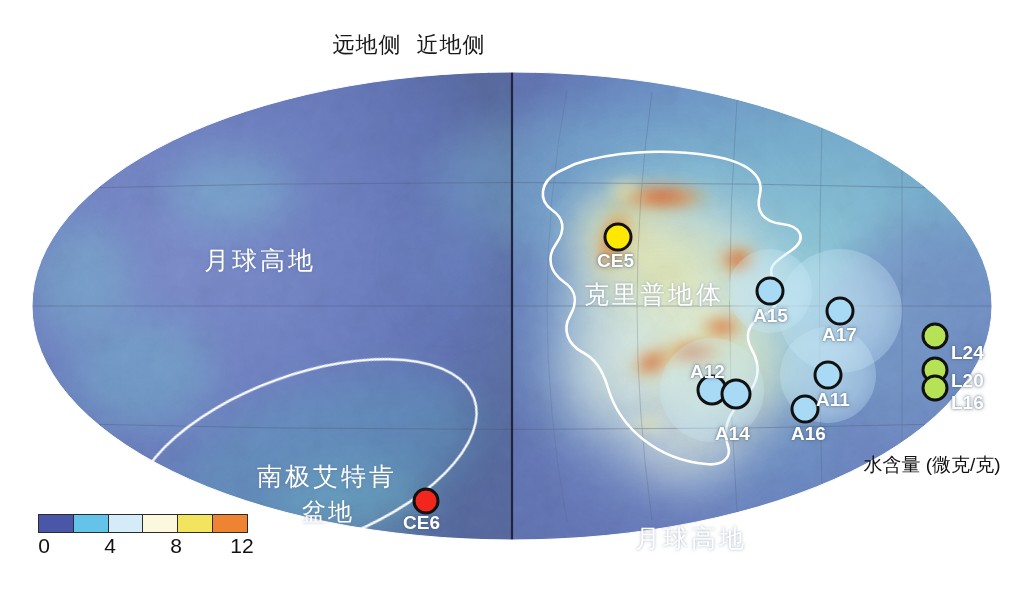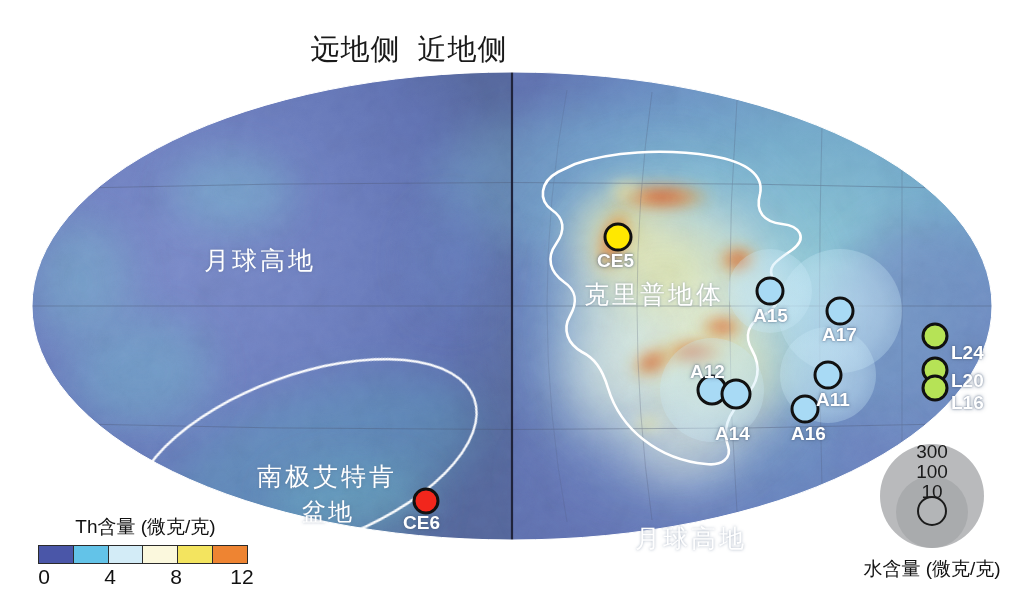--- a/index.html
+++ b/index.html
@@ -23,21 +23,21 @@
     background: #ffffff;
   }
 
   
   .hemi-labels {
     position: absolute;
     left: 0;
     top: 30px;
     width: 818px;
     text-align: center;
-    font-size: 29px;
+    font-size: 22px;
     color: #1a1a1a;
     letter-spacing: 1px;
   }
   .hemi-labels span { padding: 0 4px; }
 
   
   #map-wrap {
     position: absolute;
     left: 22px;
     top: 72px;
@@ -341,42 +341,33 @@
         <div class="site-label" style="left: 769px; top: 351px;">A16</div>
         <div class="site-label" style="left: 668px; top: 289px; text-align: center;">A12</div>
         <div class="site-label" style="left: 693px; top: 351px;">A14</div>
         <div class="site-label" style="left: 929px; top: 270px;">L24</div>
         <div class="site-label" style="left: 929px; top: 298px;">L20</div>
         <div class="site-label" style="left: 929px; top: 320px;">L16</div>
       </div>
   </div>
 
   <div id="th-legend">
-    <div class="cb-title">Th含量 (微克/克)</div>
     <div class="cb-bar" id="cb-bar">
         <div class="cb-seg" style="background: rgb(74, 86, 168);"></div>
         <div class="cb-seg" style="background: rgb(99, 195, 232);"></div>
         <div class="cb-seg" style="background: rgb(211, 236, 247);"></div>
         <div class="cb-seg" style="background: rgb(251, 248, 221);"></div>
         <div class="cb-seg" style="background: rgb(243, 228, 95);"></div>
         <div class="cb-seg" style="background: rgb(238, 132, 50);"></div>
       </div>
     <div class="cb-ticks" id="cb-ticks">
         <div class="cb-tick" style="left: 6px;">0</div>
         <div class="cb-tick" style="left: 72px;">4</div>
         <div class="cb-tick" style="left: 138px;">8</div>
         <div class="cb-tick" style="left: 204px;">12</div>
       </div>
   </div>
 
   <div id="water-legend">
-    <div class="bubbles">
-      <div class="wb b300"></div>
-      <div class="wb b100"></div>
-      <div class="wb b10"></div>
-      <div class="wb-num" style="top:-2px">300</div>
-      <div class="wb-num" style="top:18px">100</div>
-      <div class="wb-num" style="top:38px">10</div>
-    </div>
     <div class="wl-title">水含量 (微克/克)</div>
   </div>
 
 </div>
 
 </body></html>

